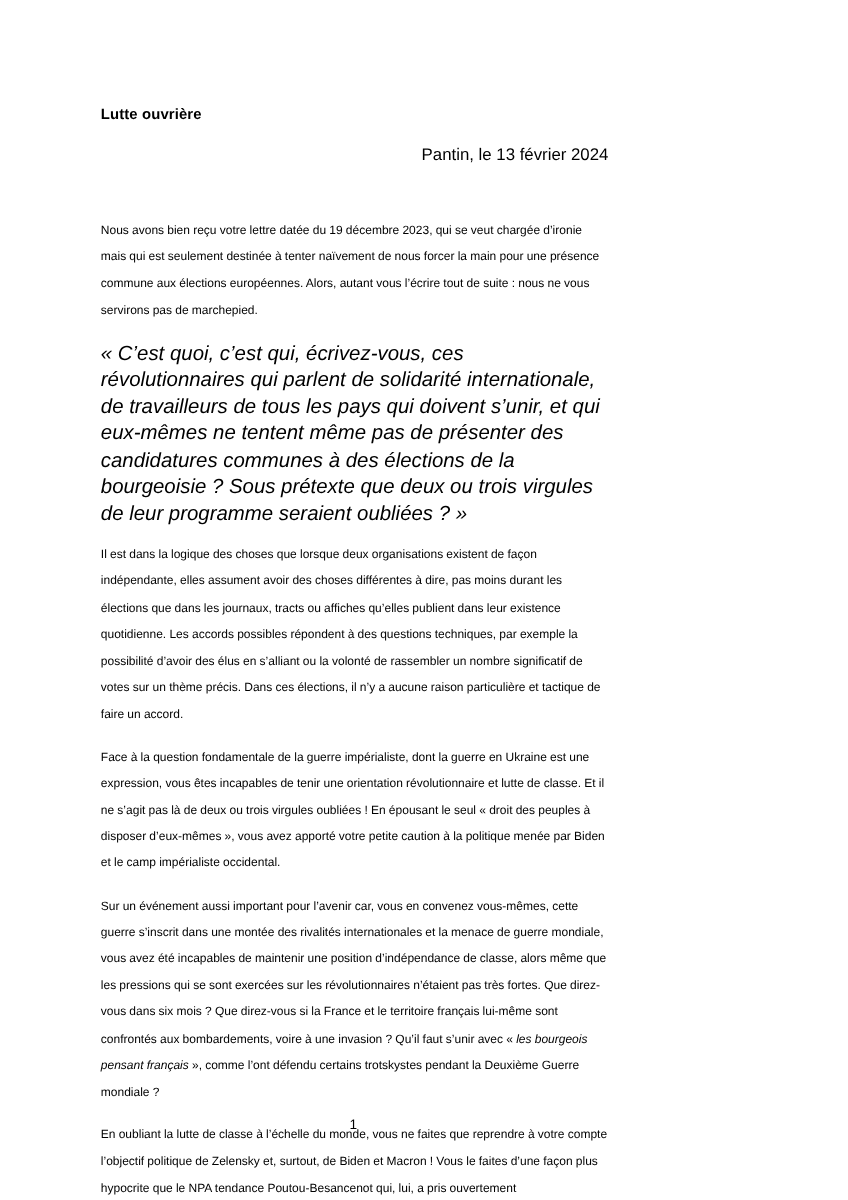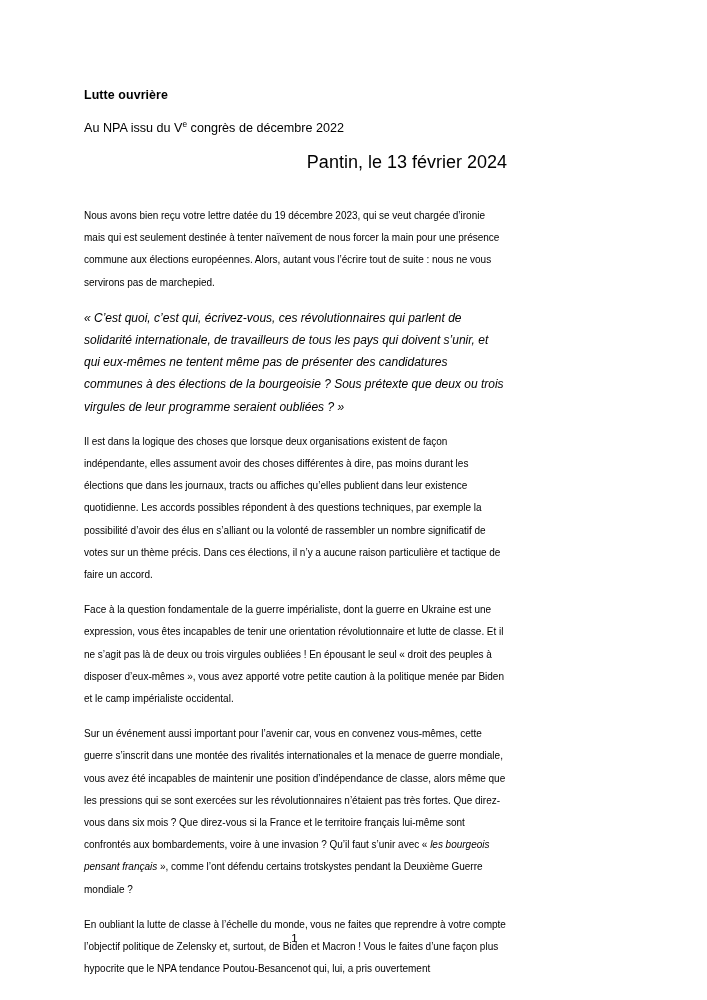--- a/index.html
+++ b/index.html
@@ -34,41 +34,41 @@
     font-size: 12.6px;
     line-height: 22px;
     margin: 0 0 12px 0;
   }
   .addressee sup {
     font-size: 0.66em;
     vertical-align: super;
     line-height: 0;
   }
   .dateline {
-    font-size: 18px;
+    font-size: 14px;
     line-height: 22px;
     text-align: right;
-    margin: 0 0 32px 0;
+    margin: 0 0 43px 0;
     padding-right: 0px;
   }
   .salutation {
     font-size: 12.6px;
     line-height: 22px;
     margin: 0 0 12px 0;
   }
   p.body-par {
     font-size: 10px;
     line-height: 22.2px;
     margin: 0 0 13px 0;
     text-align: left;
     hyphens: none;
     word-spacing: -0.1px;
   }
   p.quote-par {
-    font-size: 12px;
+    font-size: 17px;
     line-height: 22.2px;
     margin: 0 0 13px 0;
     font-style: italic;
     text-align: left;
   }
   em.inline-it {
     font-style: italic;
   }
   .page-number {
     position: absolute;
@@ -81,21 +81,20 @@
     color: #000000;
   }
 </style>
 </head>
 <body>
 
 <div class="page">
 
   <div class="letterhead">Lutte ouvrière</div>
 
-  <div class="addressee"><span>Au NPA issu du V</span><sup>e</sup><span> congrès de décembre 2022</span></div>
 
   <div class="dateline">Pantin, le 13 février 2024</div>
 
 
   <p class="body-par">Nous avons bien reçu votre lettre datée du 19 décembre 2023, qui se veut chargée d’ironie mais qui est seulement destinée à tenter naïvement de nous forcer la main pour une présence commune aux élections européennes. Alors, autant vous l’écrire tout de suite : nous ne vous servirons pas de marchepied.</p>
 
   <p class="quote-par">« C’est quoi, c’est qui, écrivez-vous, ces révolutionnaires qui parlent de solidarité internationale, de travailleurs de tous les pays qui doivent s’unir, et qui eux-mêmes ne tentent même pas de présenter des candidatures communes à des élections de la bourgeoisie ? Sous prétexte que deux ou trois virgules de leur programme seraient oubliées ? »</p>
 
 
   <p class="body-par">Il est dans la logique des choses que lorsque deux organisations existent de façon indépendante, elles assument avoir des choses différentes à dire, pas moins durant les élections que dans les journaux, tracts ou affiches qu’elles publient dans leur existence quotidienne. Les accords possibles répondent à des questions techniques, par exemple la possibilité d’avoir des élus en s’alliant ou la volonté de rassembler un nombre significatif de votes sur un thème précis. Dans ces élections, il n’y a aucune raison particulière et tactique de faire un accord.</p>

